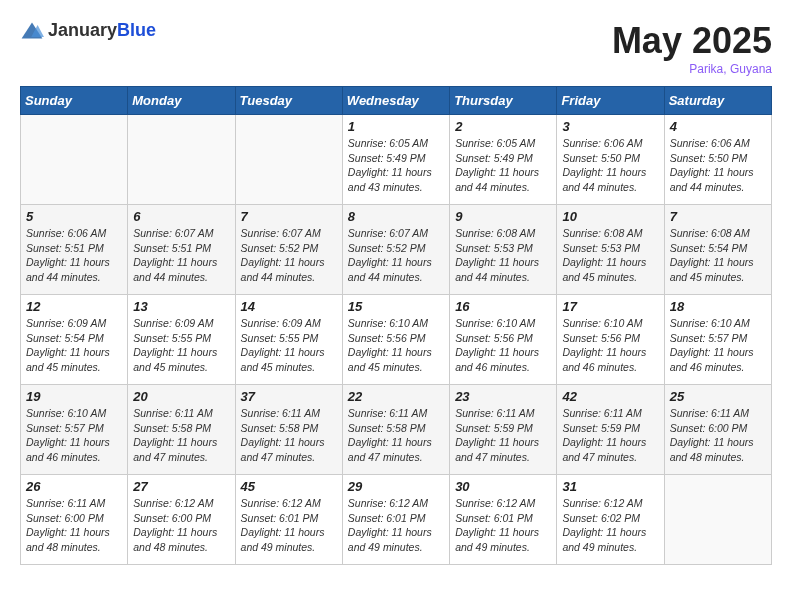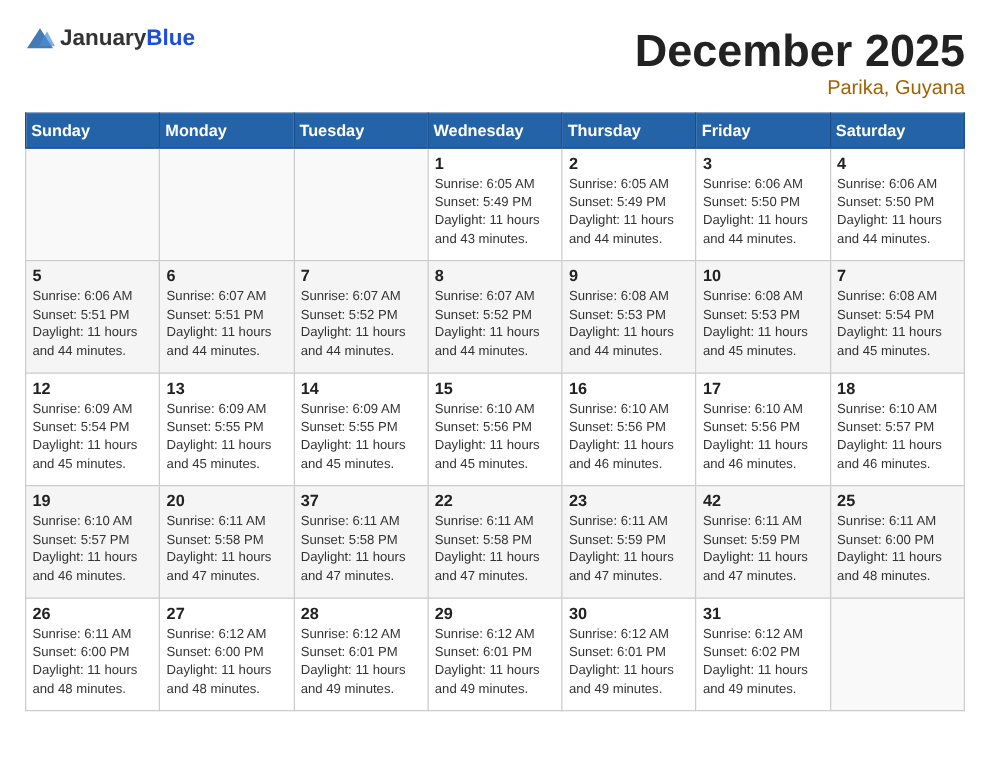--- a/index.html
+++ b/index.html
@@ -27,27 +27,28 @@
     }
     .title-block {
       text-align: right;
     }
     .month-title {
       font-size: 36px;
       font-weight: bold;
       color: #222;
     }
     .location-title {
-      font-size: 16px;
-      color: #a16207;
+      font-size: 12px;
+      color: #8b5cf6;
     }
     .calendar {
       width: 100%;
       border-collapse: collapse;
       table-layout: fixed;
+      font-style: italic;
     }
     .calendar th {
       background: #2563a8;
       color: #fff;
       padding: 6px 4px;
       font-size: 13px;
       text-align: left;
       border: 1px solid #1a4f8a;
     }
     .calendar td {
@@ -84,21 +85,21 @@
   <div class="logo">
     <svg class="logo-icon" viewBox="0 0 30 25" xmlns="http://www.w3.org/2000/svg">
       <polygon points="15,2 28,22 2,22" fill="#2563a8" opacity="0.85"></polygon>
       <polygon points="22,5 30,20 14,20" fill="#4a90d9" opacity="0.7"></polygon>
     </svg>
     <div>
       <span style="font-size:18px;font-weight:bold;color:#333;">January</span><span style="font-size:18px;font-weight:bold;color:#1d4ed8;">Blue</span>
     </div>
   </div>
   <div class="title-block">
-    <div class="month-title">December 2025</div>
+    <div class="month-title">May 2025</div>
     <div class="location-title">Parika, Guyana</div>
   </div>
 </div>
 
 <table class="calendar">
   <thead>
     <tr>
     <th>Sunday</th>
         <th>Monday</th>
         <th>Tuesday</th>
@@ -304,21 +305,21 @@
 and 48 minutes.</div>
         </td>
         <td>
           <span class="day-number">27</span>
           <div class="day-info" style="white-space: pre-line;">Sunrise: 6:12 AM
 Sunset: 6:00 PM
 Daylight: 11 hours
 and 48 minutes.</div>
         </td>
         <td>
-          <span class="day-number">28</span>
+          <span class="day-number">45</span>
           <div class="day-info" style="white-space: pre-line;">Sunrise: 6:12 AM
 Sunset: 6:01 PM
 Daylight: 11 hours
 and 49 minutes.</div>
         </td>
         <td>
           <span class="day-number">29</span>
           <div class="day-info" style="white-space: pre-line;">Sunrise: 6:12 AM
 Sunset: 6:01 PM
 Daylight: 11 hours

